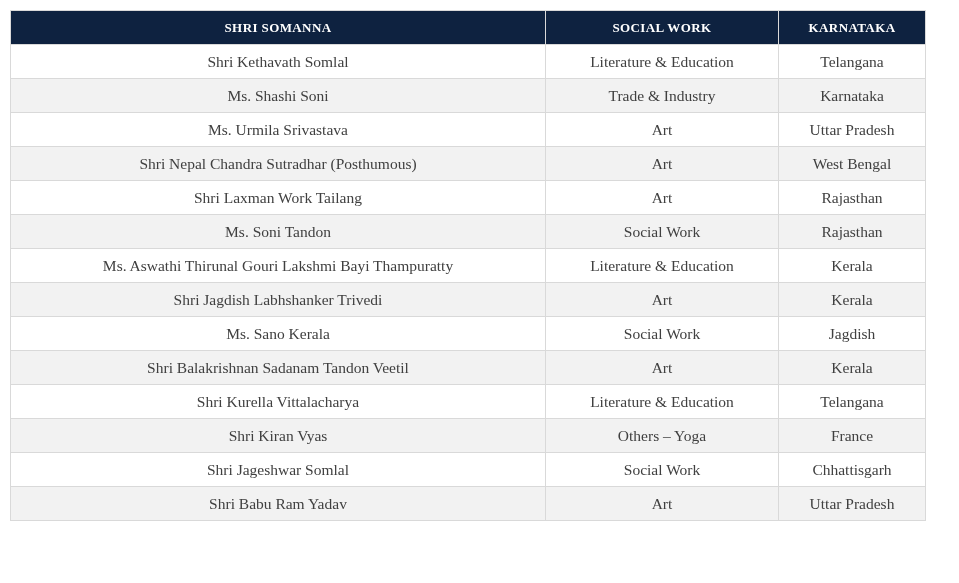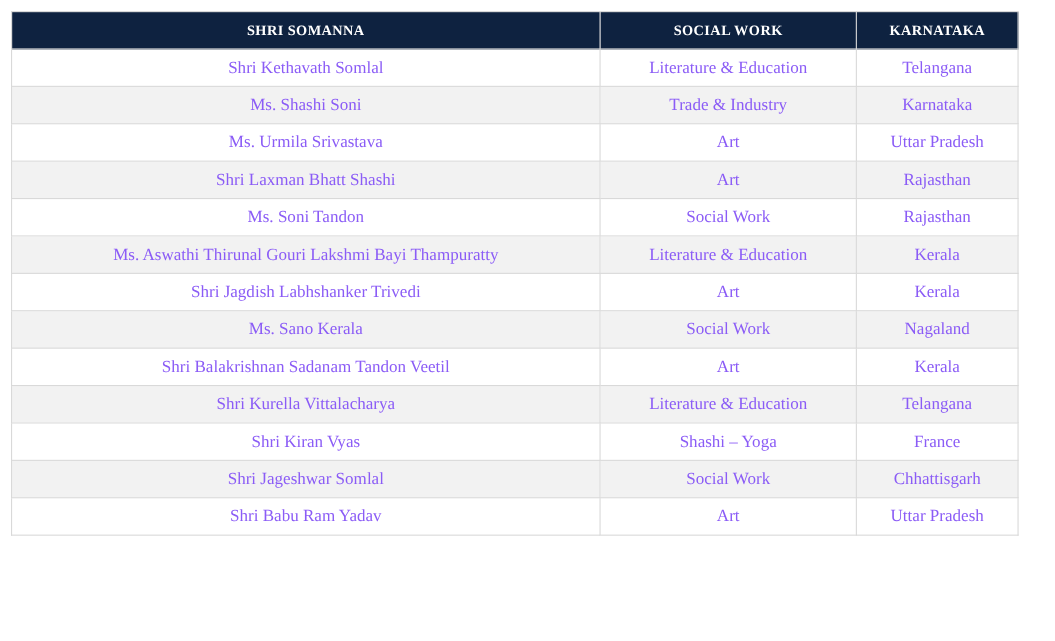--- a/index.html
+++ b/index.html
@@ -35,21 +35,21 @@
     text-align: center;
     vertical-align: middle;
     border: 1px solid #d9d9d9;
     padding: 0 6px;
   }
   table.awards td {
     height: 33px;
     text-align: center;
     vertical-align: middle;
     font-size: 15.5px;
-    color: #8b5cf6;
+    color: #404040;
     border: 1px solid #d9d9d9;
     padding: 0 8px;
     background: #ffffff;
     white-space: nowrap;
     overflow: hidden;
   }
   table.awards tbody tr:nth-child(even) td {
     background: #f2f2f2;
   }
 </style>
@@ -80,21 +80,26 @@
           <td>Ms. Shashi Soni</td>
           <td>Trade &amp; Industry</td>
           <td>Karnataka</td>
         </tr>
         <tr>
           <td>Ms. Urmila Srivastava</td>
           <td>Art</td>
           <td>Uttar Pradesh</td>
         </tr>
         <tr>
-          <td>Shri Laxman Bhatt Shashi</td>
+          <td>Shri Nepal Chandra Sutradhar (Posthumous)</td>
+          <td>Art</td>
+          <td>West Bengal</td>
+        </tr>
+        <tr>
+          <td>Shri Laxman Work Tailang</td>
           <td>Art</td>
           <td>Rajasthan</td>
         </tr>
         <tr>
           <td>Ms. Soni Tandon</td>
           <td>Social Work</td>
           <td>Rajasthan</td>
         </tr>
         <tr>
           <td>Ms. Aswathi Thirunal Gouri Lakshmi Bayi Thampuratty</td>
@@ -102,35 +107,35 @@
           <td>Kerala</td>
         </tr>
         <tr>
           <td>Shri Jagdish Labhshanker Trivedi</td>
           <td>Art</td>
           <td>Kerala</td>
         </tr>
         <tr>
           <td>Ms. Sano Kerala</td>
           <td>Social Work</td>
-          <td>Nagaland</td>
+          <td>Jagdish</td>
         </tr>
         <tr>
           <td>Shri Balakrishnan Sadanam Tandon Veetil</td>
           <td>Art</td>
           <td>Kerala</td>
         </tr>
         <tr>
           <td>Shri Kurella Vittalacharya</td>
           <td>Literature &amp; Education</td>
           <td>Telangana</td>
         </tr>
         <tr>
           <td>Shri Kiran Vyas</td>
-          <td>Shashi – Yoga</td>
+          <td>Others – Yoga</td>
           <td>France</td>
         </tr>
         <tr>
           <td>Shri Jageshwar Somlal</td>
           <td>Social Work</td>
           <td>Chhattisgarh</td>
         </tr>
         <tr>
           <td>Shri Babu Ram Yadav</td>
           <td>Art</td>

